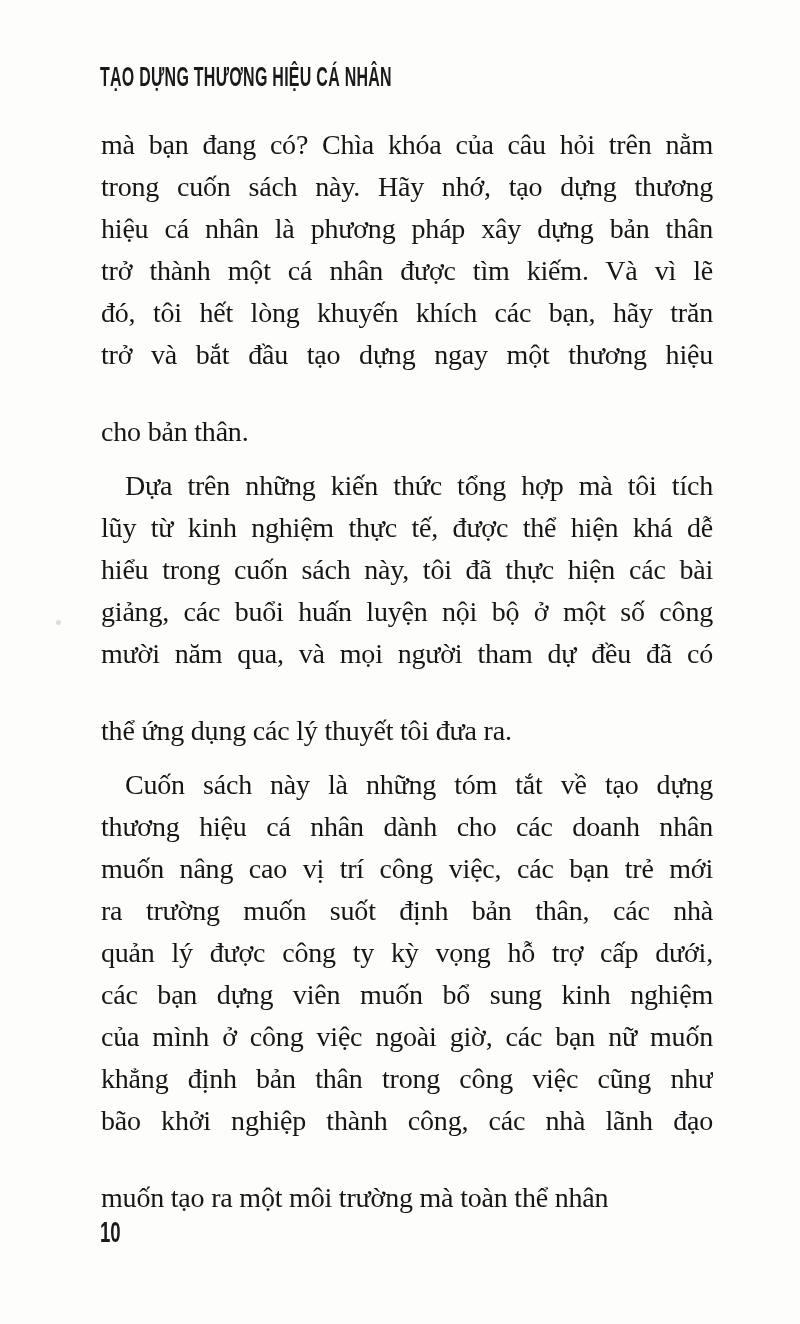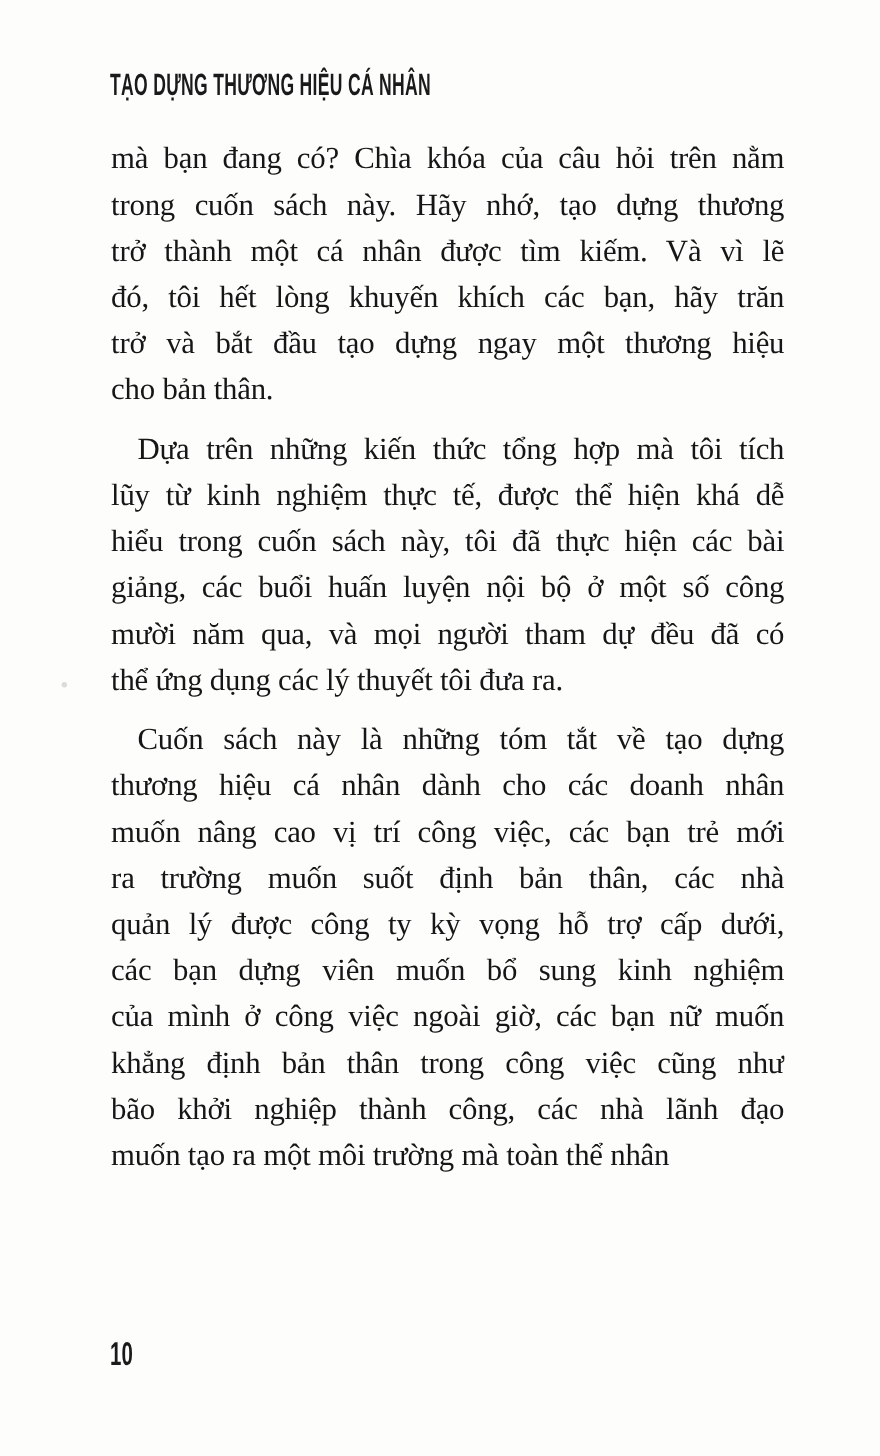--- a/index.html
+++ b/index.html
@@ -50,20 +50,21 @@
   .paragraph { margin: 0 0 12px 0; }
   .paragraph:last-child { margin-bottom: 0; }
   .line {
     text-align: justify;
     text-align-last: justify;
     max-height: 42px;
     overflow: hidden;
   }
   .line.last {
     text-align-last: left;
+    margin-top: 35px;
   }
   .paragraph.indent .line:first-child { text-indent: 24px; }
   .page-number {
     position: absolute;
     left: 100px;
     top: 1216px;
     font-family: "Liberation Sans", sans-serif;
     font-weight: 600;
     font-size: 30px;
     line-height: 32px;
@@ -84,20 +85,21 @@
 </head>
 <body>
 
 <div class="page">
   <div class="running-header">TẠO DỰNG THƯƠNG HIỆU CÁ NHÂN</div>
 
   <div class="body-text">
       <div class="paragraph">
         <div class="line">mà bạn đang có? Chìa khóa của câu hỏi trên nằm</div>
         <div class="line">trong cuốn sách này. Hãy nhớ, tạo dựng thương</div>
+        <div class="line">hiệu cá nhân là phương pháp xây dựng bản thân</div>
         <div class="line">trở thành một cá nhân được tìm kiếm. Và vì lẽ</div>
         <div class="line">đó, tôi hết lòng khuyến khích các bạn, hãy trăn</div>
         <div class="line">trở và bắt đầu tạo dựng ngay một thương hiệu</div>
         <div class="line last">cho bản thân.</div>
       </div>
       <div class="paragraph indent">
         <div class="line">Dựa trên những kiến thức tổng hợp mà tôi tích</div>
         <div class="line">lũy từ kinh nghiệm thực tế, được thể hiện khá dễ</div>
         <div class="line">hiểu trong cuốn sách này, tôi đã thực hiện các bài</div>
         <div class="line">giảng, các buổi huấn luyện nội bộ ở một số công</div>

